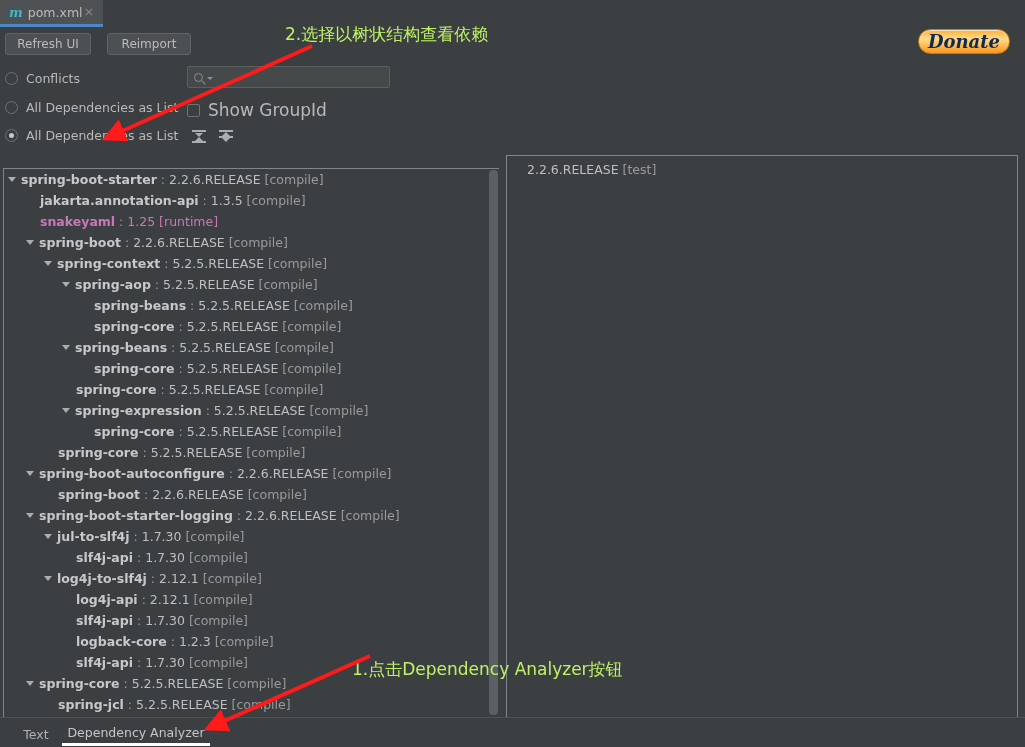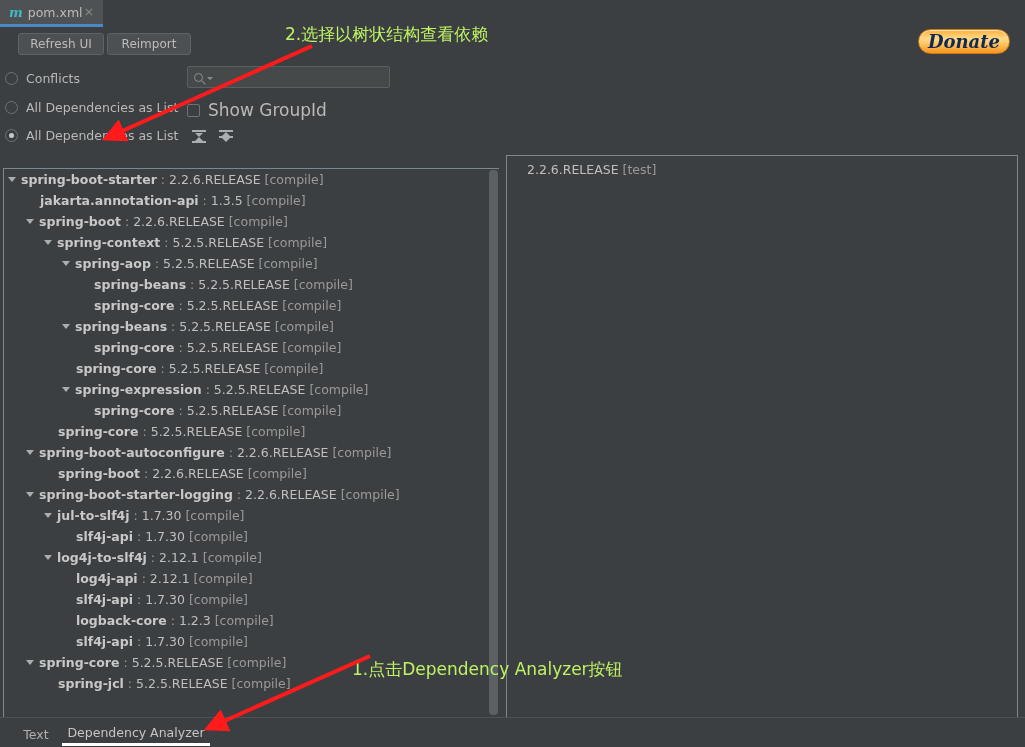--- a/index.html
+++ b/index.html
@@ -35,21 +35,21 @@
     line-height: 12px; text-align: center;
   }
 
   
   .btn {
     position: absolute; height: 22px;
     background: #4c5052; border: 1px solid #5e6366; border-radius: 3px;
     color: #bbbbbb; font-size: 12px;
     display: flex; align-items: center; justify-content: center;
   }
-  #btn-refresh { left: 18px; top: 33px; width: 86px; }
+  #btn-refresh { left: 5px; top: 33px; width: 86px; }
   #btn-reimport { left: 107px; top: 33px; width: 84px; }
 
   
   .donate {
     position: absolute; left: 918px; top: 29px; width: 92px; height: 25px;
     border-radius: 13px;
     background: linear-gradient(to bottom, #fbb03b 0%, #ffd98a 38%, #ffcf6d 52%, #f79420 100%);
     border: 1px solid #c87c14;
     display: flex; align-items: center; justify-content: center;
     color: #102a54; font-size: 18px; font-weight: bold; font-style: italic;
@@ -234,20 +234,21 @@
     <span class="bar" style="top:2px"></span>
     <span class="tri up" style="top:4px"></span>
     <span class="bar" style="top:8px"></span>
     <span class="tri down" style="top:10px"></span>
   </div>
 
   <div class="panel" id="panel-tree">
     <div class="tree-viewport" id="tree-viewport">
         <div class="tree-row" style="padding-left: 4px;"><span class="arrow"></span><span class="art">spring-boot-starter</span><span class="sep"> : </span><span class="ver">2.2.6.RELEASE</span><span class="scope"> [compile]</span></div>
         <div class="tree-row" style="padding-left: 22px;"><span class="arrow blank"></span><span class="art">jakarta.annotation-api</span><span class="sep"> : </span><span class="ver">1.3.5</span><span class="scope"> [compile]</span></div>
+        <div class="tree-row row-runtime" style="padding-left: 22px;"><span class="arrow blank"></span><span class="art">snakeyaml</span><span class="sep"> : </span><span class="ver">1.25</span><span class="scope"> [runtime]</span></div>
         <div class="tree-row" style="padding-left: 22px;"><span class="arrow"></span><span class="art">spring-boot</span><span class="sep"> : </span><span class="ver">2.2.6.RELEASE</span><span class="scope"> [compile]</span></div>
         <div class="tree-row" style="padding-left: 40px;"><span class="arrow"></span><span class="art">spring-context</span><span class="sep"> : </span><span class="ver">5.2.5.RELEASE</span><span class="scope"> [compile]</span></div>
         <div class="tree-row" style="padding-left: 58px;"><span class="arrow"></span><span class="art">spring-aop</span><span class="sep"> : </span><span class="ver">5.2.5.RELEASE</span><span class="scope"> [compile]</span></div>
         <div class="tree-row" style="padding-left: 76px;"><span class="arrow blank"></span><span class="art">spring-beans</span><span class="sep"> : </span><span class="ver">5.2.5.RELEASE</span><span class="scope"> [compile]</span></div>
         <div class="tree-row" style="padding-left: 76px;"><span class="arrow blank"></span><span class="art">spring-core</span><span class="sep"> : </span><span class="ver">5.2.5.RELEASE</span><span class="scope"> [compile]</span></div>
         <div class="tree-row" style="padding-left: 58px;"><span class="arrow"></span><span class="art">spring-beans</span><span class="sep"> : </span><span class="ver">5.2.5.RELEASE</span><span class="scope"> [compile]</span></div>
         <div class="tree-row" style="padding-left: 76px;"><span class="arrow blank"></span><span class="art">spring-core</span><span class="sep"> : </span><span class="ver">5.2.5.RELEASE</span><span class="scope"> [compile]</span></div>
         <div class="tree-row" style="padding-left: 58px;"><span class="arrow blank"></span><span class="art">spring-core</span><span class="sep"> : </span><span class="ver">5.2.5.RELEASE</span><span class="scope"> [compile]</span></div>
         <div class="tree-row" style="padding-left: 58px;"><span class="arrow"></span><span class="art">spring-expression</span><span class="sep"> : </span><span class="ver">5.2.5.RELEASE</span><span class="scope"> [compile]</span></div>
         <div class="tree-row" style="padding-left: 76px;"><span class="arrow blank"></span><span class="art">spring-core</span><span class="sep"> : </span><span class="ver">5.2.5.RELEASE</span><span class="scope"> [compile]</span></div>

